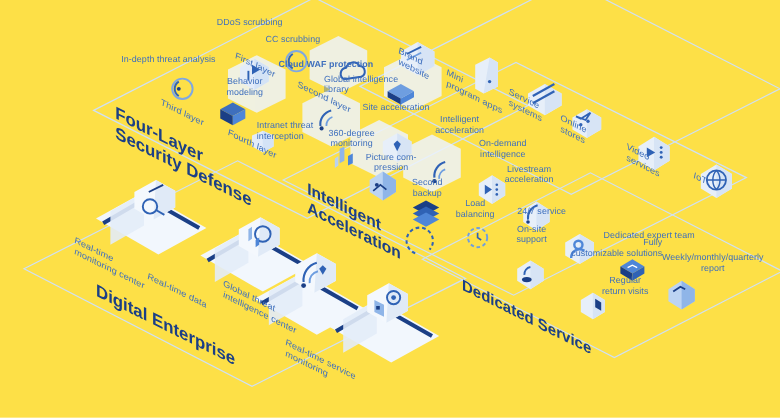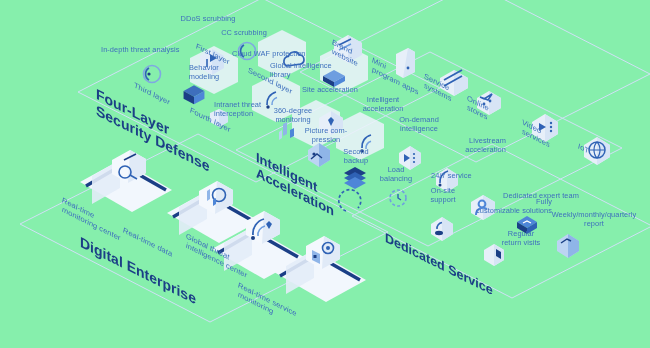--- a/index.html
+++ b/index.html
@@ -1,18 +1,18 @@
 <!DOCTYPE html>
 <html><head>
 <meta charset="utf-8">
 <style>
   html,body{margin:0;padding:0;background:#ffffff;}
   body{width:650px;height:348px;overflow:hidden;
        font-family:"Liberation Sans","DejaVu Sans",sans-serif;}
-  #stage{position:relative;width:650px;height:348px;background:#86efac;}
+  #stage{position:relative;width:650px;height:348px;background:#fde047;}
   svg#scene{position:absolute;left:0;top:0;width:650px;height:348px;}
 
   
   .lbl{position:absolute;color:#3e6fbd;font-size:7.4px;line-height:8.6px;
        white-space:pre;letter-spacing:.01em;pointer-events:none;}
   .lbl.c{text-align:center;}
   
   .iso-r{transform:matrix(1,0.50,0,1.04,0,0);transform-origin:0 0;}
 
   .bigtitle{position:absolute;color:#1b3f86;font-weight:700;white-space:pre;
@@ -307,21 +307,21 @@
           <circle cx="6" cy="-4" r="2" fill="#2f62b5"></circle>
           <path d="M-10 8 L-10 -2 L-2 2 L-2 12 Z" fill="#8fb5e8"></path>
           <rect x="-8.5" y="3" width="3" height="3" fill="#1b3f86"></rect>
         </g>
       </g>
     </g>
   </svg>
 
   <div class="lbl c" style="left:168px;top:15px;width:80px;">DDoS scrubbing</div>
   <div class="lbl c" style="left:206px;top:29px;width:76px;">CC scrubbing</div>
-  <div class="lbl" style="left:232px;top:50px;">Cloud WAF protection</div>
+  <div class="lbl" style="left:232px;top:50px;font-weight:bold;">Cloud WAF protection</div>
   <div class="lbl" style="left:270px;top:62px;">Global intelligence
 library</div>
   <div class="lbl" style="left:101px;top:46px;">In-depth threat analysis</div>
   <div class="lbl c" style="left:176px;top:64px;width:56px;">Behavior
 modeling</div>
   <div class="lbl" style="left:214px;top:101px;">Intranet threat
 interception</div>
 
   <div class="lbl iso-r" style="left:196px;top:42px;font-style:italic;">First layer</div>
   <div class="lbl iso-r" style="left:248px;top:66px;font-style:italic;">Second layer</div>
@@ -341,21 +341,21 @@
 stores</div>
   <div class="lbl iso-r" style="left:522px;top:118px;font-style:italic;">Video
 services</div>
   <div class="lbl iso-r" style="left:578px;top:142px;font-style:italic;">IoT</div>
 
   <div class="lbl" style="left:302px;top:86px;">Site acceleration</div>
   <div class="lbl c" style="left:352px;top:96px;width:62px;">Intelligent
 acceleration</div>
   <div class="lbl c" style="left:388px;top:116px;width:62px;">On-demand
 intelligence</div>
-  <div class="lbl c" style="left:444px;top:137px;width:62px;text-align:right;">Livestream
+  <div class="lbl c" style="left:410px;top:137px;width:62px;">Livestream
 acceleration</div>
   <div class="lbl c" style="left:264px;top:107px;width:58px;">360-degree
 monitoring</div>
   <div class="lbl c" style="left:296px;top:127px;width:60px;">Picture com-
 pression</div>
   <div class="lbl c" style="left:334px;top:148px;width:44px;">Second
 backup</div>
   <div class="lbl c" style="left:372px;top:166px;width:48px;">Load
 balancing</div>
 

